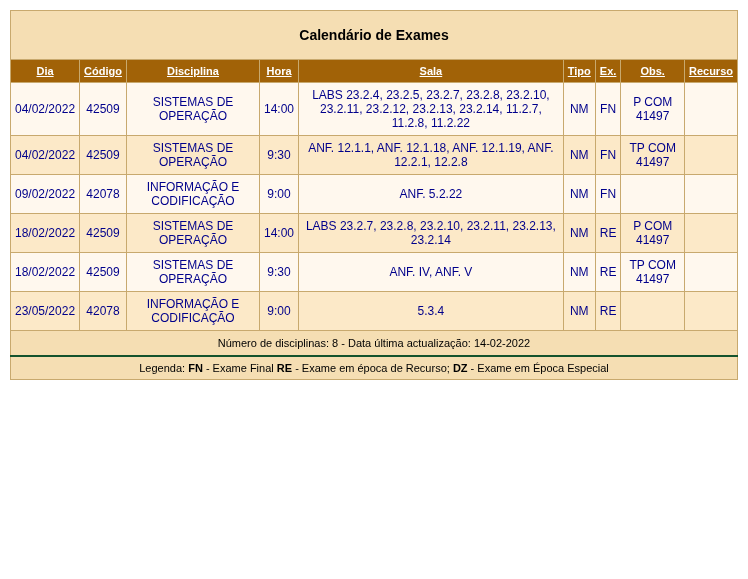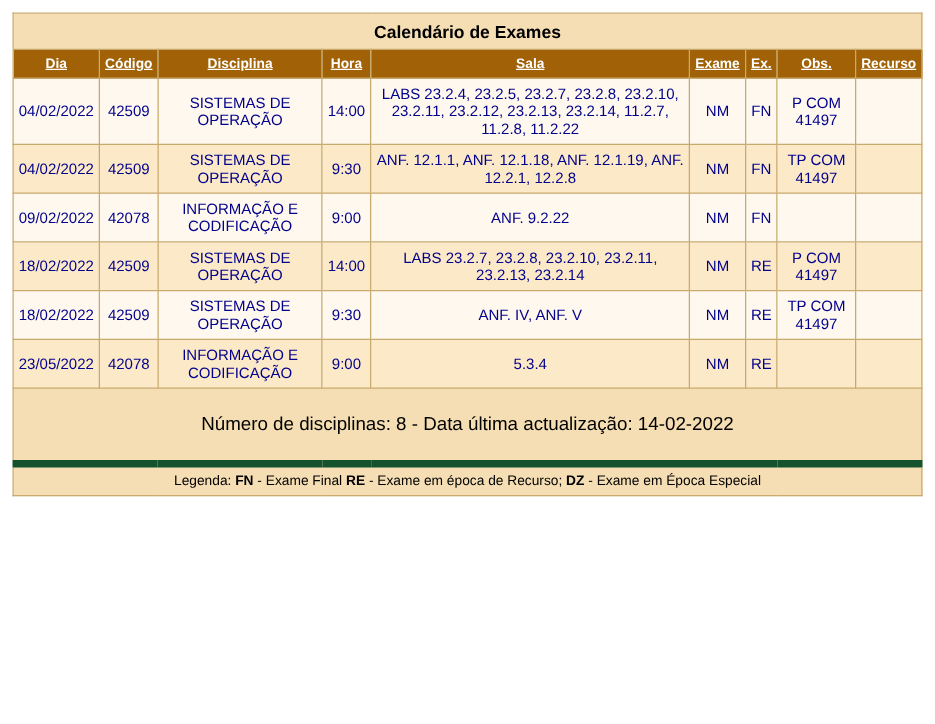--- a/index.html
+++ b/index.html
@@ -13,21 +13,21 @@
       width: 728px;
       border-collapse: collapse;
       border: 1px solid #c8a96e;
       margin: 0 auto;
     }
     .title-row td {
       background: #f5deb3;
       text-align: center;
       font-weight: bold;
       font-size: 14px;
-      padding: 6px;
+      padding: 16px;
       border-bottom: 1px solid #c8a96e;
       color: #000;
     }
     .header-row th {
       background: #a16207;
       color: #fff;
       text-align: center;
       padding: 5px 4px;
       border: 1px solid #c8a96e;
       font-size: 11px;
@@ -49,30 +49,30 @@
     }
     .td-disciplina {
       text-align: center;
     }
     .td-sala {
       text-align: center;
     }
     .footer-row td {
       background: #f5deb3;
       text-align: center;
-      padding: 20px;
+      padding: 6px;
       border-top: 1px solid #c8a96e;
-      font-size: 15px;
+      font-size: 11px;
       color: #000;
     }
     .legend-row td {
       background: #f5deb3;
       text-align: center;
       padding: 5px;
-      border-top: 6px solid #14532d;
+      border-top: 2px solid #14532d;
       font-size: 11px;
       color: #000;
     }
     .legend-row td b {
       color: #000;
     }
   </style>
 </head>
 <body>
 
@@ -80,21 +80,21 @@
   <thead>
     <tr class="title-row">
       <td colspan="9">Calendário de Exames</td>
     </tr>
     <tr class="header-row">
       <th>Dia</th>
       <th>Código</th>
       <th>Disciplina</th>
       <th>Hora</th>
       <th>Sala</th>
-      <th>Exame</th>
+      <th>Tipo</th>
       <th>Ex.</th>
       <th>Obs.</th>
       <th>Recurso</th>
     </tr>
   </thead>
   <tbody id="table-body">
   <tr class="data-row">
         <td>04/02/2022</td>
         <td>42509</td>
         <td class="td-disciplina">SISTEMAS DE OPERAÇÃO</td>
@@ -114,21 +114,21 @@
         <td>NM</td>
         <td>FN</td>
         <td>TP COM 41497</td>
         <td></td>
       </tr>
       <tr class="data-row">
         <td>09/02/2022</td>
         <td>42078</td>
         <td class="td-disciplina">INFORMAÇÃO E CODIFICAÇÃO</td>
         <td>9:00</td>
-        <td class="td-sala">ANF. 9.2.22</td>
+        <td class="td-sala">ANF. 5.2.22</td>
         <td>NM</td>
         <td>FN</td>
         <td></td>
         <td></td>
       </tr>
       <tr class="data-row">
         <td>18/02/2022</td>
         <td>42509</td>
         <td class="td-disciplina">SISTEMAS DE OPERAÇÃO</td>
         <td>14:00</td>

